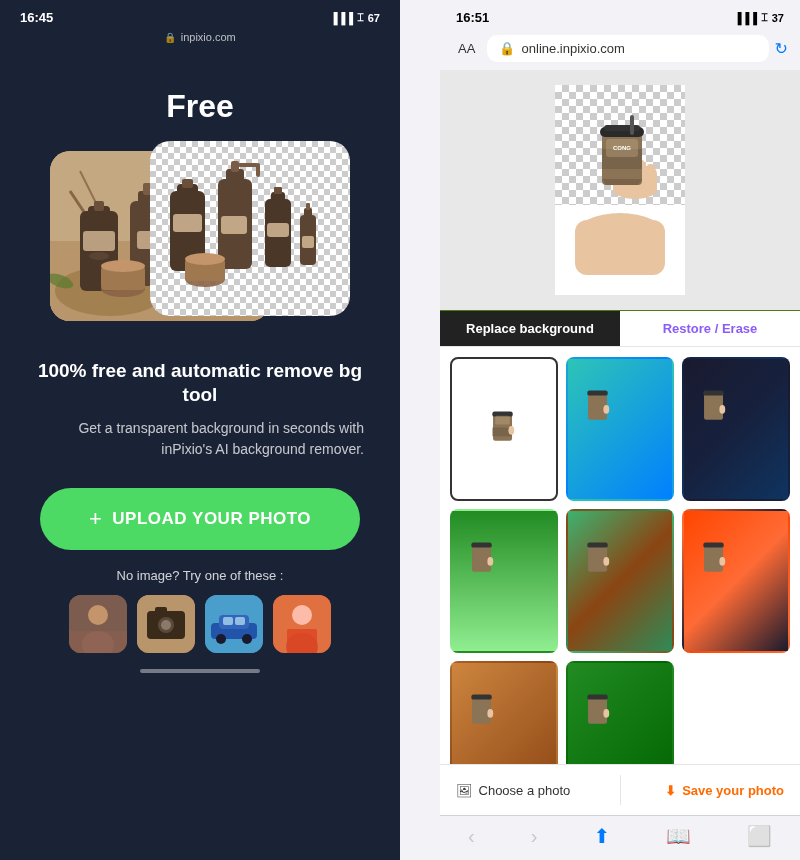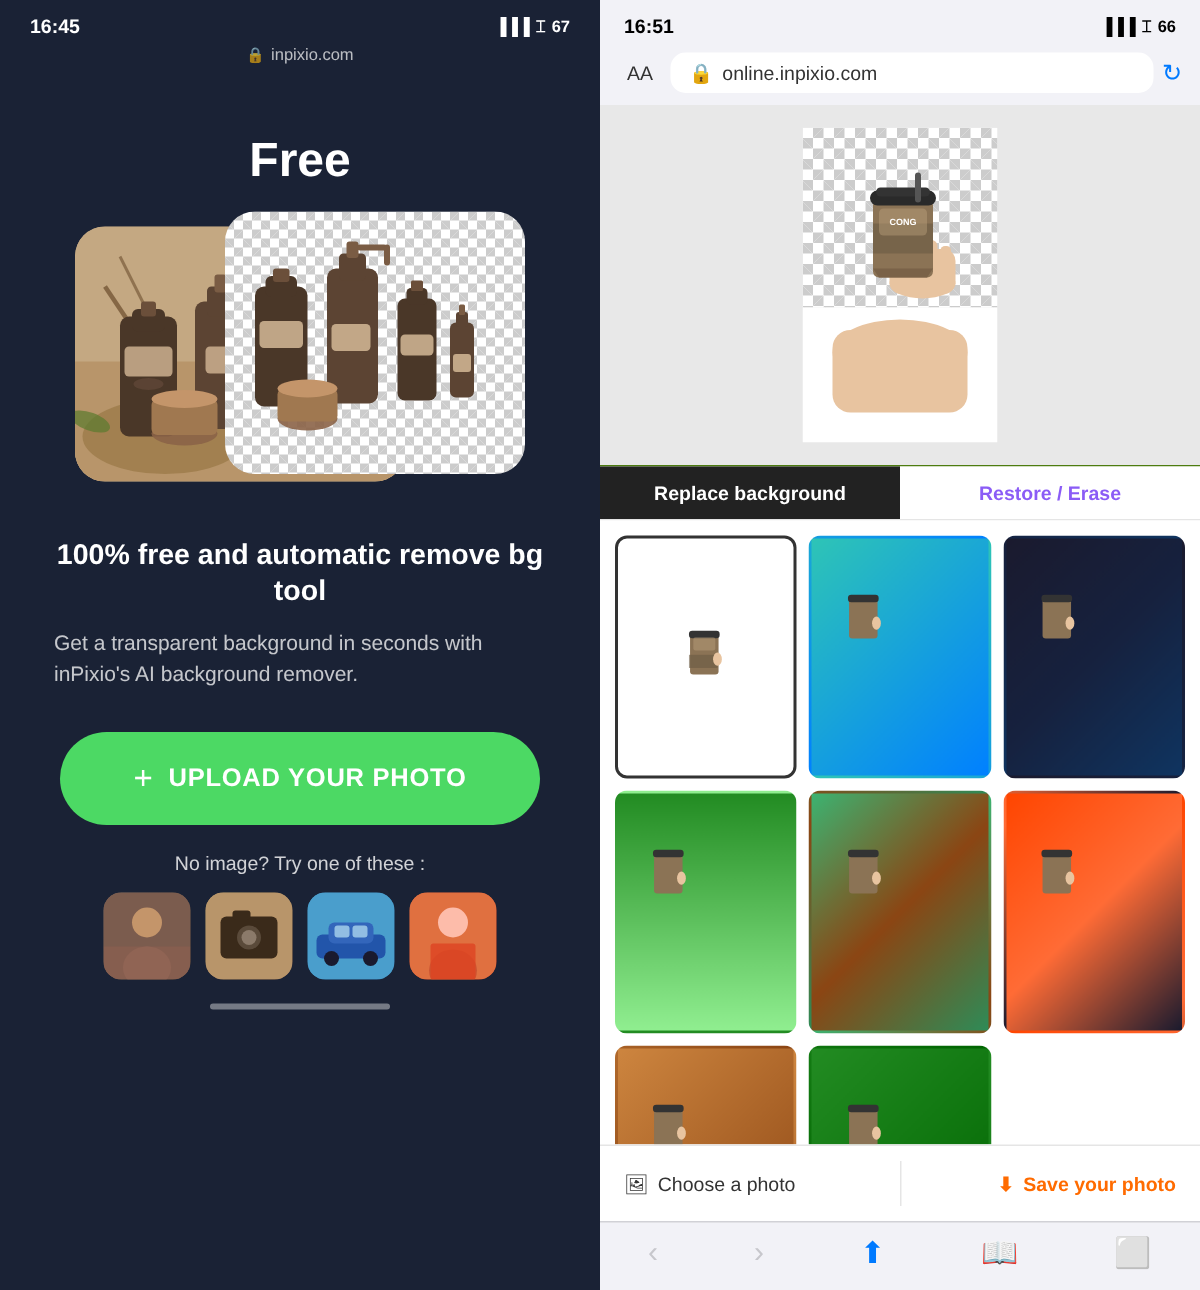--- a/index.html
+++ b/index.html
@@ -114,21 +114,21 @@
       font-weight: 800;
       text-align: center;
       margin-top: 18px;
       padding: 0 24px;
       line-height: 1.3;
     }
 
     .tagline-sub {
       color: rgba(255,255,255,0.75);
       font-size: 14px;
-      text-align: left;
+      text-align: right;
       margin-top: 10px;
       padding: 0 36px;
       line-height: 1.5;
     }
 
     .upload-btn {
       background: #4cd964;
       color: white;
       border: none;
       border-radius: 50px;
@@ -195,20 +195,21 @@
 
     
     .right-phone {
       width: 400px;
       height: 860px;
       background: #f2f2f7;
       display: flex;
       flex-direction: column;
       position: relative;
       overflow: hidden;
+      padding-left: 40px;
     }
 
     .right-status-bar {
       background: #f2f2f7;
       display: flex;
       justify-content: space-between;
       align-items: center;
       padding: 10px 16px 4px;
       font-size: 13px;
       font-weight: 600;
@@ -603,21 +604,21 @@
   <div class="home-indicator"></div>
 </div>
 
 <div class="right-phone">
 
   <div class="right-status-bar">
     <span>16:51</span>
     <div class="status-icons">
       <span>▐▐▐</span>
       <span>⌶</span>
-      <span>66</span>
+      <span>37</span>
     </div>
   </div>
 
   <div class="right-url-bar">
     <span class="aa-text">AA</span>
     <div class="url-text-box">
       <span>🔒</span>
       <span>online.inpixio.com</span>
     </div>
     <span class="reload-btn">↻</span>

